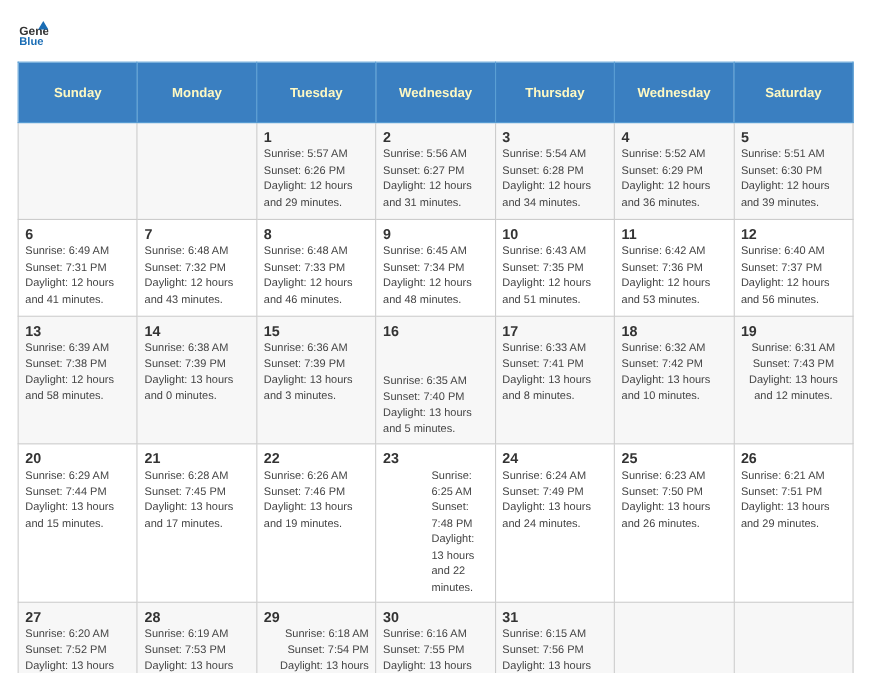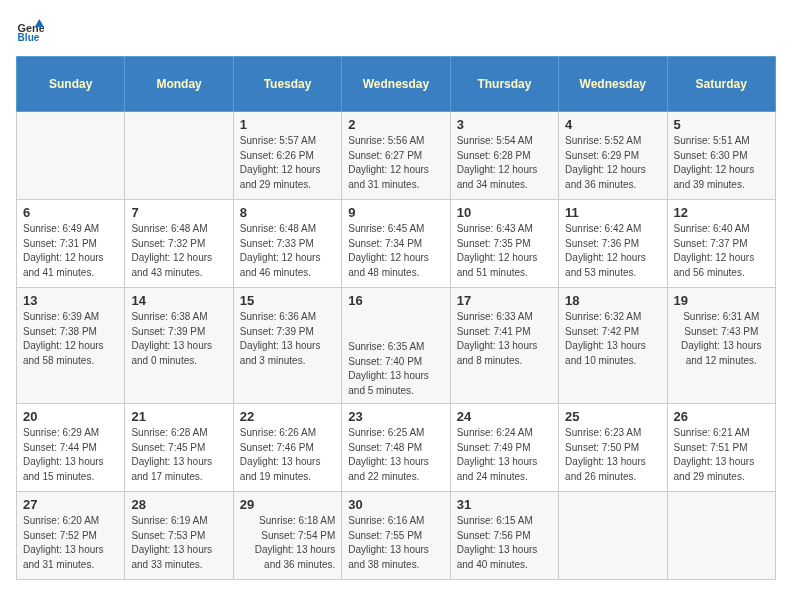--- a/index.html
+++ b/index.html
@@ -265,21 +265,21 @@
         </td>
         <td>
           <span class="day-num">22</span>
           <div class="day-info" style="white-space: pre-line;">Sunrise: 6:26 AM
 Sunset: 7:46 PM
 Daylight: 13 hours
 and 19 minutes.</div>
         </td>
         <td>
           <span class="day-num">23</span>
-          <div class="day-info" style="white-space: pre-line;">Sunrise: 6:25 AM
+          <div class="day-info" style="white-space: pre-line; margin-left: 44px;">Sunrise: 6:25 AM
 Sunset: 7:48 PM
 Daylight: 13 hours
 and 22 minutes.</div>
         </td>
         <td>
           <span class="day-num">24</span>
           <div class="day-info" style="white-space: pre-line;">Sunrise: 6:24 AM
 Sunset: 7:49 PM
 Daylight: 13 hours
 and 24 minutes.</div>

